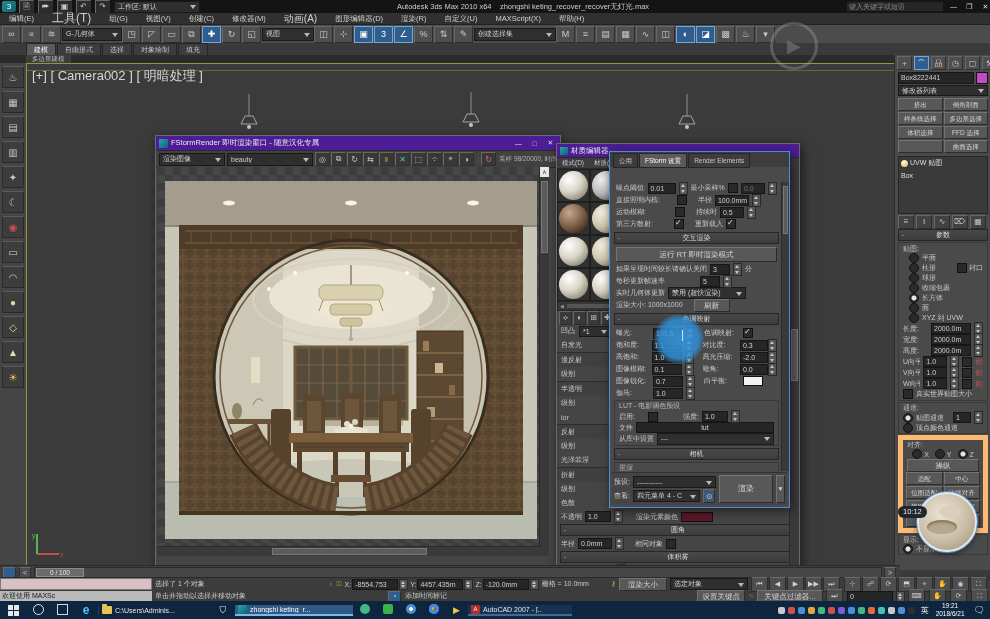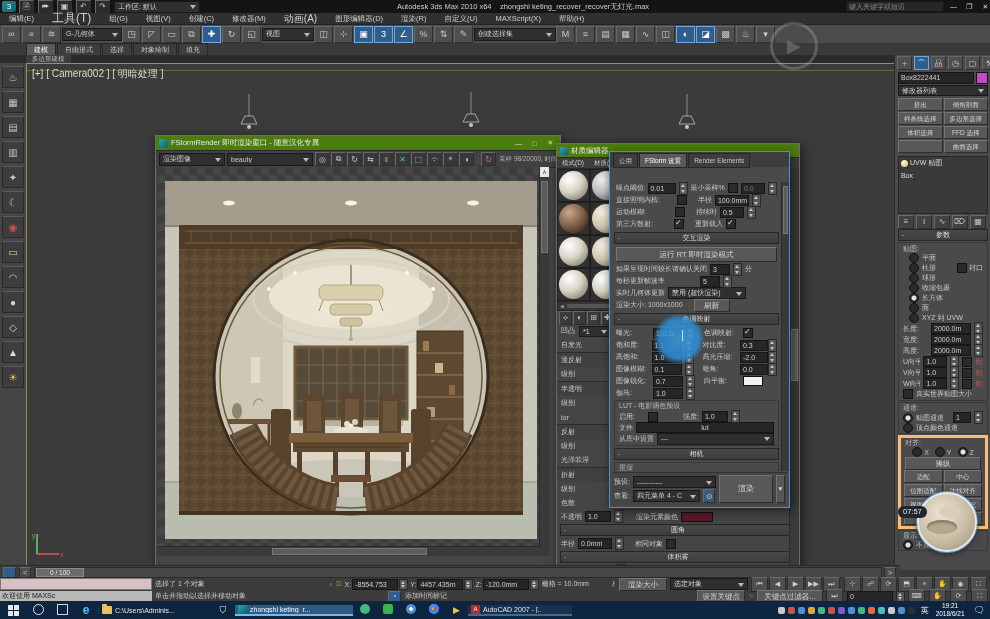--- a/index.html
+++ b/index.html
@@ -26,21 +26,21 @@
   .rad{width:8px;height:8px;border-radius:50%;background:#2a2a2a;border:1px solid #121212;display:inline-block;flex:none;}
   .rad.on{background:radial-gradient(circle,#e6e6e6 0 2px,#2a2a2a 3px);}
   .dd{background:#2f2f2f;border:1px solid #191919;color:#cfcfcf;font-size:7px;height:11px;
     display:inline-flex;align-items:center;padding:0 3px;white-space:nowrap;overflow:hidden;flex:none;}
   .dd::after{content:"";margin-left:auto;border:3px solid transparent;border-top:4px solid #b9b9b9;transform:translateY(2px);}
   .dd span{overflow:hidden;white-space:nowrap;}
   .hdr{background:linear-gradient(#484848,#3d3d3d);border:1px solid #262626;color:#dadada;
     text-align:center;font-size:7px;line-height:10px;height:10px;position:relative;}
   .hdr::before{content:"-";position:absolute;left:3px;top:0;color:#aaa;}
   .win{position:absolute;background:#454545;border:1px solid #6b6b6b;box-shadow:2px 3px 10px rgba(0,0,0,.55);}
-  .wtitle{height:14px;background:#4d7c0f;border-bottom:1px solid #2a2a2a;display:flex;align-items:center;
+  .wtitle{height:14px;background:#4c1d95;border-bottom:1px solid #2a2a2a;display:flex;align-items:center;
     padding:0 3px;color:#eaeaea;font-size:7.5px;gap:3px;}
   .wbtn{width:13px;height:10px;display:inline-flex;align-items:center;justify-content:center;color:#ddd;font-size:7px;flex:none;}
   .row{display:flex;align-items:center;gap:3px;height:12px;padding:0 4px;color:#c8c8c8;font-size:7px;white-space:nowrap;}
   .lbl{white-space:nowrap;overflow:hidden;}
   .checker{background-color:#3d3d3d;background-image:
     linear-gradient(45deg,#474747 25%,transparent 25%,transparent 75%,#474747 75%),
     linear-gradient(45deg,#474747 25%,transparent 25%,transparent 75%,#474747 75%);
     background-size:16px 16px;background-position:0 0,8px 8px;}
   .sphere{width:29px;height:29px;border-radius:50%;margin:1px auto;
     background:radial-gradient(circle at 35% 30%,#ffffff,#d8d4c6 45%,#94907f 78%,#5d5a50);}
@@ -213,21 +213,21 @@
         <span style="color: rgb(224, 224, 192);">▲</span>
       </div>
 
       <div style="width:20px;height:20px;margin:3px auto 0;background:#3d3d3d;border:1px solid #2a2a2a;border-top-color:#5c5c5c;display:flex;align-items:center;justify-content:center;font-size:10px;color:#c9c9c9;">
         <span style="color: rgb(232, 200, 74);">☀</span>
       </div>
     </div>
 
   <div class="abs" style="left:26px;top:63px;width:867px;height:502px;background:#3b3b3b;border:1px solid #99953f;">
     <div class="abs" style="left:0;top:6px;width:100%;height:1px;background:#77752e;opacity:.8;"></div>
-    <span class="abs" style="left:5px;top:3px;color:#d8d8d8;font-size:10px;">[+] [ Camera002 ] [ 明暗处理 ]</span>
+    <span class="abs" style="left:5px;top:3px;color:#d8d8d8;font-size:13px;">[+] [ Camera002 ] [ 明暗处理 ]</span>
 
     <div class="abs" style="left:210px;top:30px;width:24px;height:40px;">
       <svg width="24" height="40">
           <line x1="12" y1="0" x2="12" y2="22" stroke="#8f8f8f" stroke-width="1"></line>
           <path d="M4,30 L20,30 L16,22 L8,22 Z" fill="none" stroke="#a5a5a5"></path>
           <circle cx="12" cy="33" r="2" fill="#c9c9b0"></circle>
         </svg>
     </div>
     <div class="abs" style="left:432px;top:28px;width:24px;height:40px;">
       <svg width="24" height="40">
@@ -896,21 +896,21 @@
           <span class="rad on"></span>
           <span class="lbl">贴图通道</span>
           <span class="fld" style="width:12px;margin-left:auto;">1</span>
           <span class="sp"></span>
         </div>
       <div class="row" style="height:10px;">
           <span class="rad"></span>
           <span class="lbl">顶点颜色通道</span>
         </div>
     </div>
-    <div style="border:3px solid #fdba74;margin:1px 3px;">
+    <div style="border:5px solid #fdba74;margin:1px 3px;">
       <div class="row" style="height:9px;">
           <span class="lbl" style="color:#bdbdbd;">对齐:</span>
         </div>
       <div class="row" style="height:10px;justify-content:center;gap:6px;">
 
       <span class="flex" style="gap:2px;">
             <span class="rad"></span>
             <span class="lbl">X</span>
           </span>
           <span class="flex" style="gap:2px;">
@@ -1089,15 +1089,15 @@
   </div>
 
   <div class="abs" style="left:654px;top:314px;width:50px;height:50px;border-radius:50%;background:radial-gradient(circle,#3aa0e8 0%,#2f8fd6 55%,rgba(47,143,214,0) 74%);opacity:.85;">
     <span style="position:absolute;left:28px;top:16px;width:1px;height:11px;background:#fff;"></span>
   </div>
 
   <div class="abs" style="left:917px;top:492px;width:56px;height:56px;border-radius:50%;border:2px solid #e8e8e8;box-shadow:0 0 0 1px #4a90d2,0 2px 6px rgba(0,0,0,.5);background:radial-gradient(circle at 40% 35%,#ece3d2,#c9bda6 55%,#988c74);overflow:hidden;">
     <span style="position:absolute;left:8px;top:26px;width:30px;height:14px;border-radius:50%;background:#b5a88e;box-shadow:inset 0 2px 3px rgba(90,75,55,.6);"></span>
     <span style="position:absolute;left:20px;top:12px;width:22px;height:12px;border-radius:50%;background:#d9cfba;"></span>
   </div>
-  <span class="abs" style="left:898px;top:506px;background:#20262c;color:#e8e8e8;font-size:7.5px;line-height:12px;padding:0 5px;border-radius:7px;">07:57</span>
+  <span class="abs" style="left:898px;top:506px;background:#20262c;color:#e8e8e8;font-size:7.5px;line-height:12px;padding:0 5px;border-radius:7px;">10:12</span>
 
 </div>
 
 </body></html>

